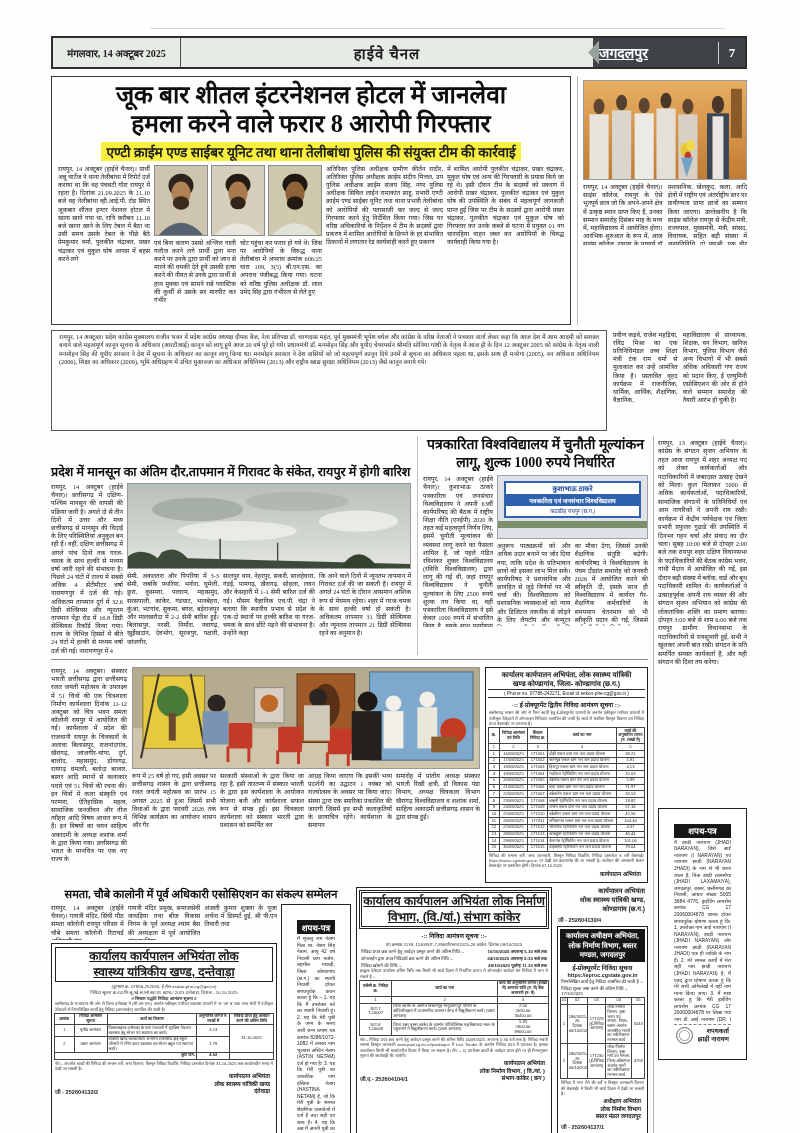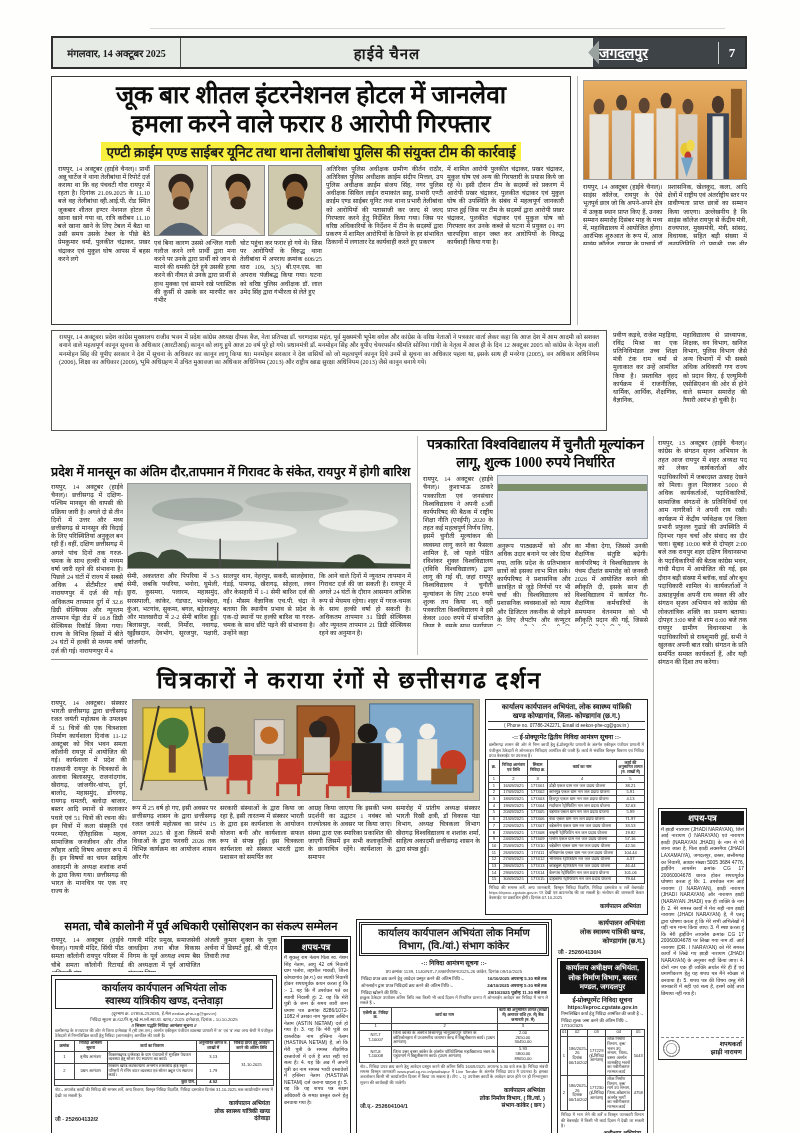--- a/index.html
+++ b/index.html
@@ -102,36 +102,36 @@
 .code{font-size:5.6px;font-weight:700;padding:2px 1px 0;font-family:"Liberation Sans",sans-serif;}
 
 .bottom-row{margin-top:4px;gap:5px;height:252px;}
 .b-left{width:300px;flex:none;}
 .b-left h3{font-size:11.2px;text-align:center;line-height:1.25;}
 .b-left-inner{display:flex;gap:4px;margin-top:3px;}
 .b-left-main{width:226px;flex:none;}
 .samta-cols{display:flex;gap:4px;height:36px;overflow:hidden;}
 .samta-cols .tcol{flex:1;}
 .dantewada{margin-top:3px;height:196px;overflow:hidden;}
-.n-head2{font-weight:700;font-size:10px;text-align:center;line-height:1.3;border:1px solid #222;padding:1px;margin:1px;}
+.n-head2{font-weight:700;font-size:12px;text-align:center;line-height:1.3;border:1px solid #222;padding:1px;margin:1px;text-decoration:underline;}
 .n-line{font-size:4.4px;text-align:center;color:#333;}
 .kanker{width:196px;flex:none;overflow:hidden;}
 .kanker .n-head2{margin:2px;outline:1px solid #222;outline-offset:1px;}
 .kv{display:flex;justify-content:space-between;font-size:4.4px;padding:0.5px 2px;color:#222;}
 .kv .v{font-weight:700;white-space:nowrap;}
 .b-stack{flex:1;display:flex;flex-direction:column;overflow:hidden;}
 .kond-sig{text-align:right;font-weight:700;font-size:6.6px;line-height:1.35;padding-right:3px;
   font-family:"Liberation Sans",sans-serif;}
 .jagdalpur{margin-top:2px;flex:1;overflow:hidden;}
 .bhead{background:#161616;color:#fff;font-weight:700;font-size:7.2px;text-align:center;line-height:1.35;padding:2px 1px;}
 .j-title{font-weight:700;font-size:6.4px;text-align:center;padding-top:1px;}
 .j-url{font-size:5.4px;font-weight:700;text-align:center;}
 .j-line{font-size:4.4px;text-align:left;padding:0.5px 1px;color:#222;}
 
-.affidavit{border:1.2px solid #222;padding:2px;background:#fff;font-family:"Liberation Sans","DejaVu Sans",sans-serif;
+.affidavit{border:1.2px solid #222;padding:15px;background:#fff;font-family:"Liberation Sans","DejaVu Sans",sans-serif;
   display:flex;flex-direction:column;}
 .aff1{flex:1;overflow:hidden;}
 .aff-head{background:#171717;color:#fff;font-weight:700;text-align:center;font-size:8.5px;padding:1.5px 0;flex:none;}
 .aff-body{font-size:4.9px;line-height:1.34;text-align:justify;overflow:hidden;flex:1;margin-top:2px;color:#222;}
 .aff-sig{display:flex;align-items:center;justify-content:space-between;padding:2px 2px 0;flex:none;border-top:1px dashed #888;margin-top:2px;}
 .stamp{width:17px;height:17px;border:1.2px solid #666;border-radius:50%;flex:none;
   box-shadow:inset 0 0 0 2px #fff,inset 0 0 0 2.8px #999;}
 .aff-sig-text{text-align:right;font-weight:700;font-size:6.4px;line-height:1.35;}
 
 .lower-right h3{font-size:12.2px;text-align:center;line-height:1.35;}
@@ -284,33 +284,37 @@
               </div>
             </div>
           </div>
 
           <div class="univ">
             <h3>पत्रकारिता विश्वविद्यालय में चुनौती मूल्यांकन लागू, शुल्क 1000 रुपये निर्धारित</h3>
             <div class="u-body">
               <div class="tcol u-c1">रायपुर, 14 अक्टूबर (हाईवे चैनल)। कुशाभाऊ ठाकरे पत्रकारिता एवं जनसंचार विश्वविद्यालय ने अपनी 63वीं कार्यपरिषद की बैठक में राष्ट्रीय शिक्षा नीति (एनईपी) 2020 के तहत कई महत्वपूर्ण निर्णय लिए, इसमें चुनौती मूल्यांकन की व्यवस्था लागू करने का फैसला शामिल है, जो पहले पंडित रविशंकर शुक्ल विश्वविद्यालय (रविवि विश्वविद्यालय) द्वारा लागू की गई थी, जहां रायपुर विश्वविद्यालय ने चुनौती मूल्यांकन के लिए 2500 रुपये शुल्क तय किया था, वहीं पत्रकारिता विश्वविद्यालय ने इसे केवल 1000 रुपये में संभालित किया है, इसके साथ पुनर्गणना के लिए 50 रुपये का शुल्क तय किया गया है।</div>
               <div class="u-right">
                 <div class="signboard">
+                  <div class="sb-board">
+                    <div class="sb-r1">कुशाभाऊ ठाकरे</div>
+                    <div class="sb-r2">पत्रकारिता एवं जनसंचार विश्वविद्यालय</div>
+                    <div class="sb-r3">कठाडीह रायपुर (छ.ग.)</div>
+                  </div>
                   <div class="sb-bush"></div>
                 </div>
                 <div class="u-cols">
                   <div class="tcol">अनुरूप पाठ्यक्रमों को और अधिक उदार बनाने पर जोर दिया गया, ताकि प्रदेश के प्रतिभावान छात्रों को इसका लाभ मिल सके। कार्यपरिषद ने प्रशासनिक और छात्रहित से जुड़े निर्णयों पर भी चर्चा की। विश्वविद्यालय को प्रशासनिक व्यवस्थाओं को न्याय और डिजिटल तकनीक से जोड़ने के लिए लैपटॉप और कंप्यूटर सिस्टम खरीदने की स्वीकृति प्रदान की गई, छात्रों को पुनर्मूल्यांकन और पुनर्गणना के परिणामों से असंतुष्ट होने पर चुनौती मूल्यांकन के लिए आवेदन करने का अवसर मिलेगा।</div>
                   <div class="tcol">का मौका देगा, जिससे उनकी शैक्षणिक संतुष्टि बढ़ेगी। कार्यपरिषद ने विश्वविद्यालय के पंचम दीक्षांत समारोह को जनवरी 2026 में आयोजित करने की स्वीकृति दी, इसके साथ ही विश्वविद्यालय में कार्यरत गैर-शैक्षणिक कर्मचारियों के समयमान वेतनमान को भी स्वीकृति प्रदान की गई, जिससे कर्मचारियों के हितों को बढ़ावा मिलेगा। बैठक में राष्ट्रीय शिक्षा नीति के तहत पाठ्यक्रमों को और अधिक समृद्ध करने की कार्ययोजना पर बल दिया गया। डिजिटल तकनीक अपनाकर प्रशासनिक प्रक्रियाओं को तेज करने और छात्रों के लिए बेहतर सुविधाएं सुनिश्चित करने के लिए कदम उठाए गए।</div>
                 </div>
               </div>
             </div>
           </div>
         </div>
 
         <div class="painting">
-          <h2>चित्रकारों ने कराया रंगों से छत्तीसगढ दर्शन</h2>
           <div class="p-body">
             <div class="tcol p-c1">रायपुर, 14 अक्टूबर। संस्कार भारती छत्तीसगढ़ द्वारा छत्तीसगढ़ रजत जयंती महोत्सव के उपलक्ष्य में 51 चित्रों की एक चित्रशाला निर्माण कार्यशाला दिनांक 11-12 अक्टूबर को चित्र भवन समता कॉलोनी रायपुर में आयोजित की गई। कार्यशाला में प्रदेश की राजधानी रायपुर के चित्रकारों के अलावा बिलासपुर, राजनांदगांव, खैरागढ़, जांजगीर-चांपा, दुर्ग, बालोद, महासमुंद, डोंगरगढ़, रायगढ़ धमतरी, बलोदा बाजार, बस्तर आदि स्थानों से कलाकार पधारे एवं 51 चित्रों की रचना की। इन चित्रों में कला संस्कृति एवं परम्परा, ऐतिहासिक महत्व, सामाजिक जनजीवन और तीज त्यौहार आदि विषय आधार रूप में हैं। इन विषयों का चयन साहित्य अकादमी के अध्यक्ष शशांक शर्मा के द्वारा किया गया। छत्तीसगढ़ की भारत के मानचित्र पर एक नए राज्य के</div>
             <div class="p-mid">
               <svg class="photo" viewBox="0 0 348 102" preserveAspectRatio="none">
                 <rect width="348" height="62" fill="#b5ab8f"></rect>
                 <rect y="62" width="348" height="40" fill="#cfc6ab"></rect>
                 <rect x="10" y="8" width="62" height="74" fill="#e6c93f" stroke="#8a7a30"></rect>
                 <circle cx="40" cy="34" r="16" fill="#4a7a3a"></circle>
                   <rect x="36" y="46" width="7" height="28" fill="#6b4a2f"></rect>
                 <line x1="8" y1="92" x2="26" y2="6" stroke="#3a342c" stroke-width="2"></line>

